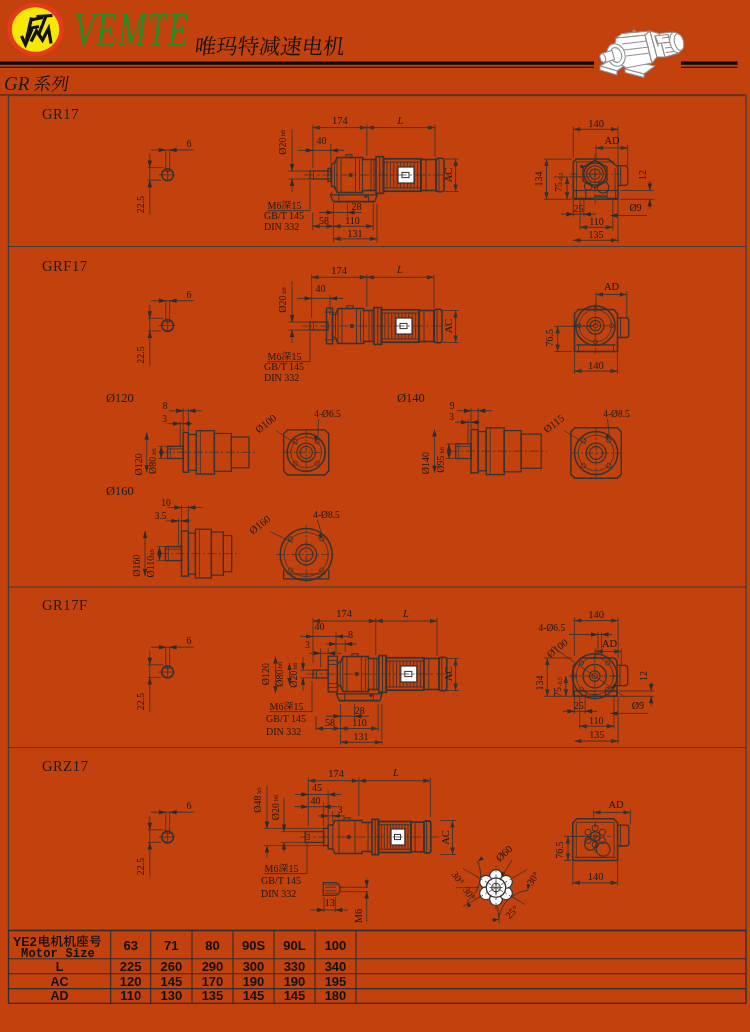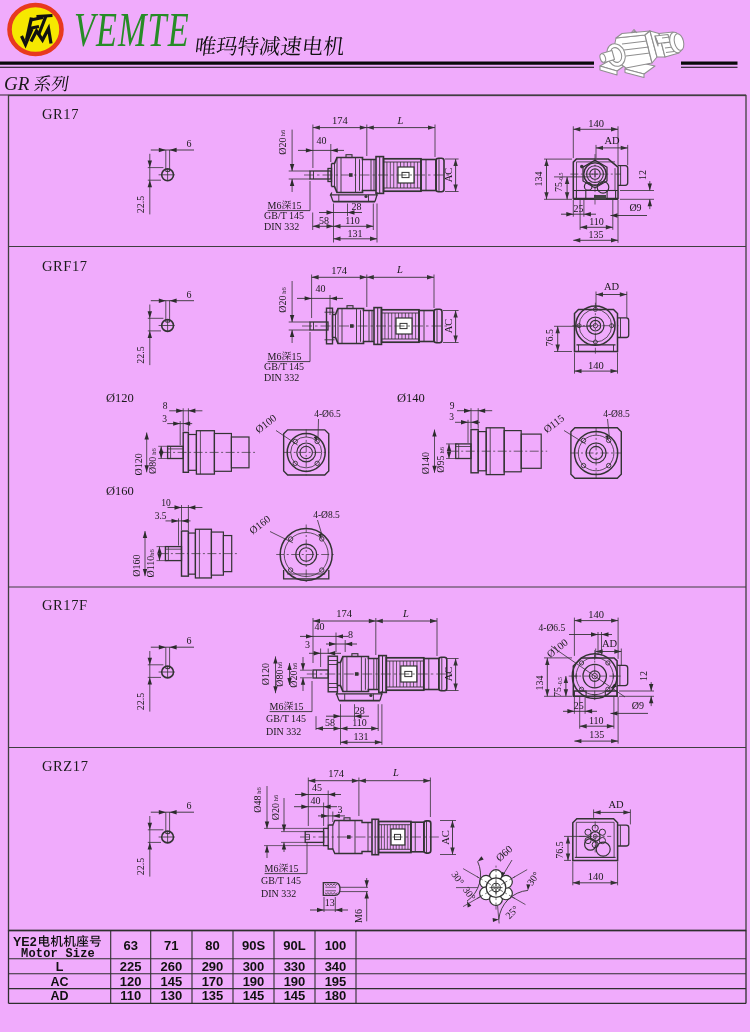--- a/index.html
+++ b/index.html
@@ -1,15 +1,15 @@
 <!DOCTYPE html>
 <html><head><meta charset="utf-8"><title>GR</title>
 <style>
 html,body{margin:0;padding:0;background:#ffffff;}
-#page{position:relative;width:750px;height:1032px;background:#f0abfc;overflow:hidden;}
+#page{position:relative;width:750px;height:1032px;background:#c2410c;overflow:hidden;}
 </style></head>
 <body>
 <div id="page">
 <svg width="750" height="1032" viewBox="0 0 750 1032">
 <ellipse cx="35.5" cy="29.5" rx="26" ry="24.5" fill="#f6e800" stroke="#e8391f" stroke-width="4.6"></ellipse>
 <path d="M 21.5 36 L 25.5 44.5 L 32 29" stroke="#111" stroke-width="3.2" fill="none" stroke-linejoin="miter"></path>
 <path d="M 31.5 17.5 L 26.5 40" stroke="#111" stroke-width="3.4" fill="none" stroke-linejoin="miter"></path>
 <path d="M 30.5 20 L 43 17.5" stroke="#111" stroke-width="3.2" fill="none" stroke-linejoin="miter"></path>
 <path d="M 29 28.5 L 39 26.5" stroke="#111" stroke-width="3.0" fill="none" stroke-linejoin="miter"></path>
 <path d="M 36.5 16.5 L 52.5 15.5" stroke="#111" stroke-width="3.2" fill="none" stroke-linejoin="miter"></path>

